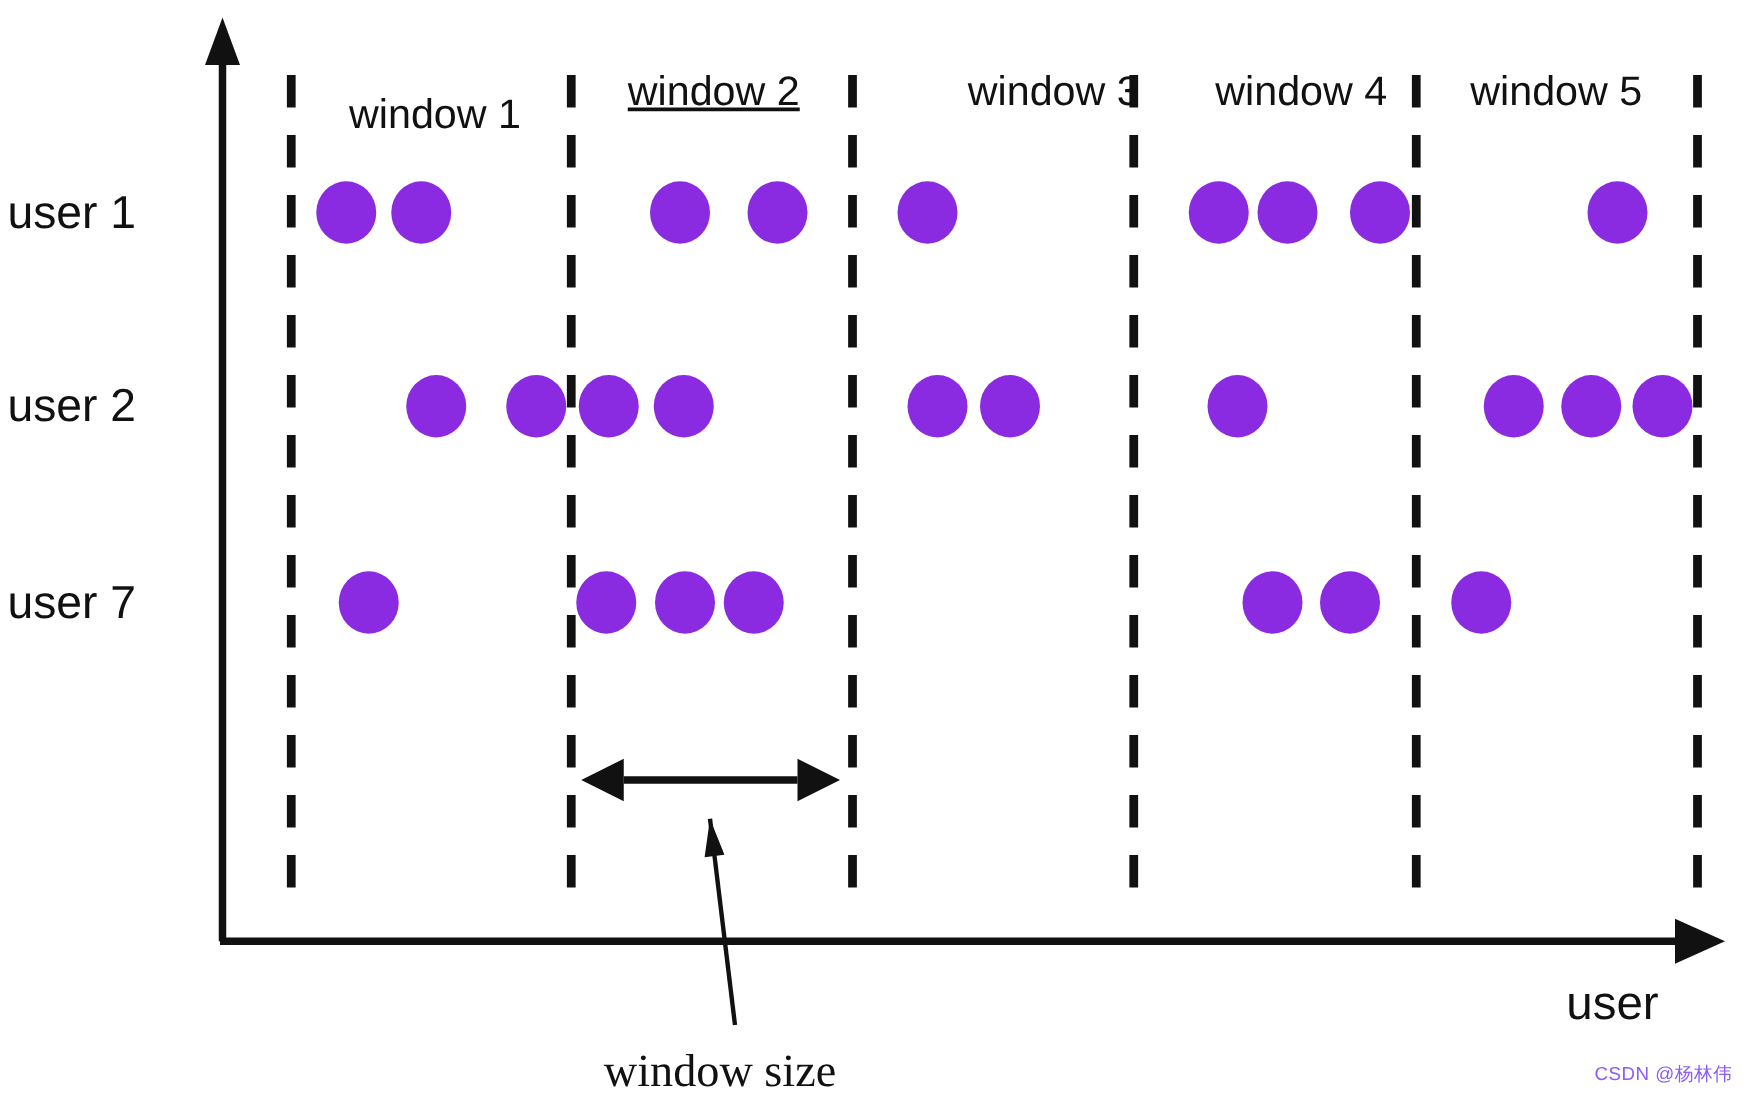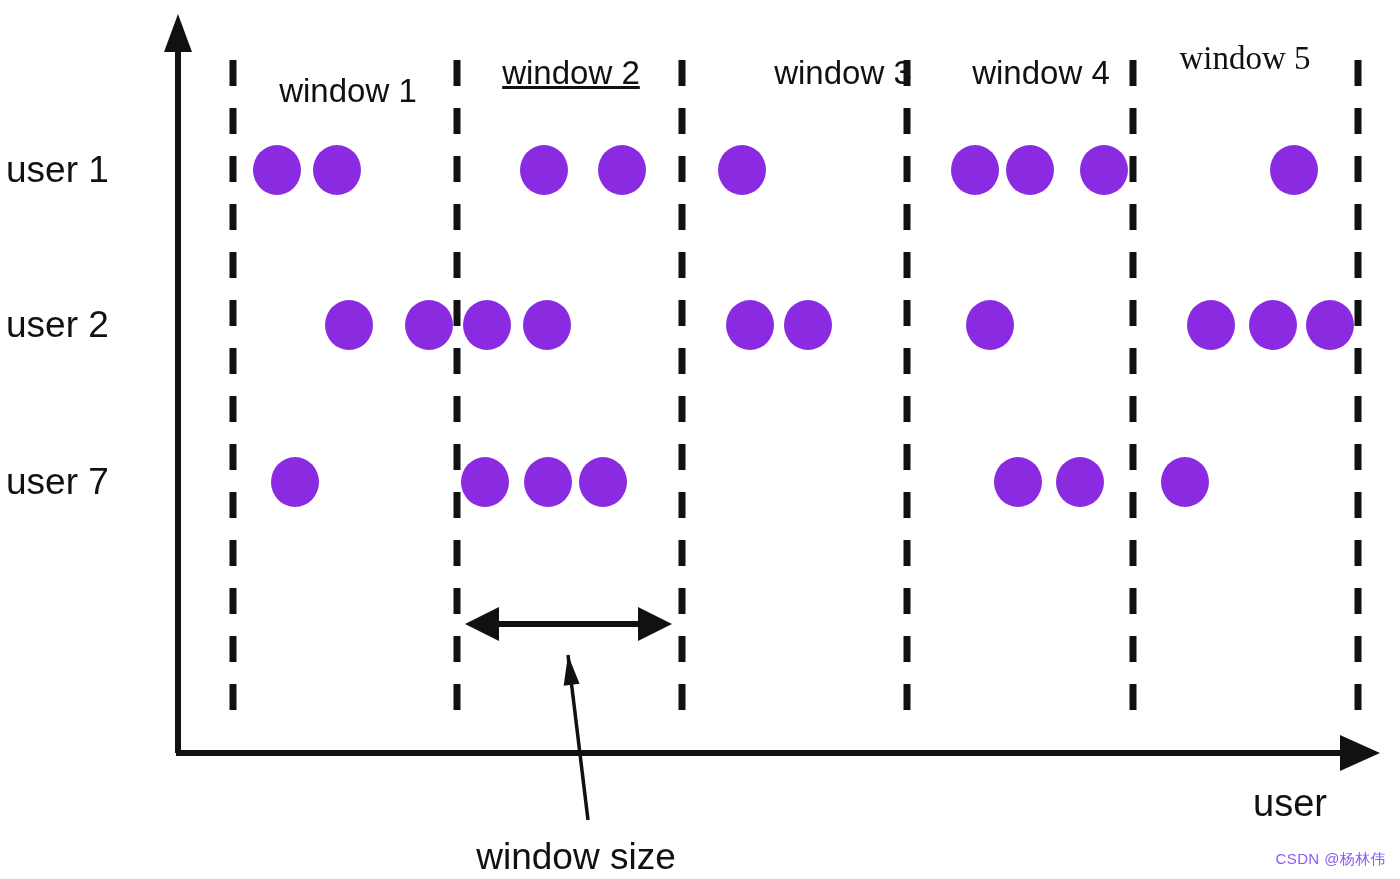--- a/index.html
+++ b/index.html
@@ -70,20 +70,21 @@
     font-size: 37px;
     transform: translateY(-50%);
     text-align: center;
   }
   .axis-label {
     font-size: 38px;
   }
   .annotation-label {
     font-size: 37px;
     transform: translateX(-50%);
+    font-family: Liberation Serif, serif;
   }
   .watermark {
     position: absolute;
     right: 14px;
     bottom: 10px;
     font-size: 15px;
     color: #8b5cf6;
     font-family: "Liberation Sans", sans-serif;
     letter-spacing: 0.4px;
   }
@@ -146,21 +147,21 @@
       <line id="pointer-line" class="pointer-line" x1="588" y1="820" x2="568" y2="655"></line>
       <polygon id="pointer-head" class="pointer-head" points="568,655 579.5518112818468,683.8193625208573 563.6680707693074,685.7446644011652"></polygon>
     </g>
   </svg>
 
   <div id="window-labels">
       <div class="txt window-label" style="left: 348px; top: 54px; margin-top: 18px;">window 1</div>
       <div class="txt window-label" style="left: 571px; top: 54px; text-decoration: underline;">window 2</div>
       <div class="txt window-label" style="left: 796px; top: 54px; margin-left: 47px;">window 3</div>
       <div class="txt window-label" style="left: 1021px; top: 54px; margin-left: 20px;">window 4</div>
-      <div class="txt window-label" style="left: 1245px; top: 40px; font-family: Liberation Serif, serif;">window 5</div>
+      <div class="txt window-label" style="left: 1245px; top: 54px;">window 5</div>
     </div>
   <div id="user-labels">
       <div class="txt user-label" style="left: 6px; top: 170px;">user 1</div>
       <div class="txt user-label" style="left: 6px; top: 325px;">user 2</div>
       <div class="txt user-label" style="left: 6px; top: 482px;">user 7</div>
     </div>
 
   <div class="txt axis-label" id="time-label" style="left:1253px; top:782px;">user</div>
 
   <div class="txt annotation-label" id="annotation-label" style="left: 576px; top: 836px;">window size</div>

